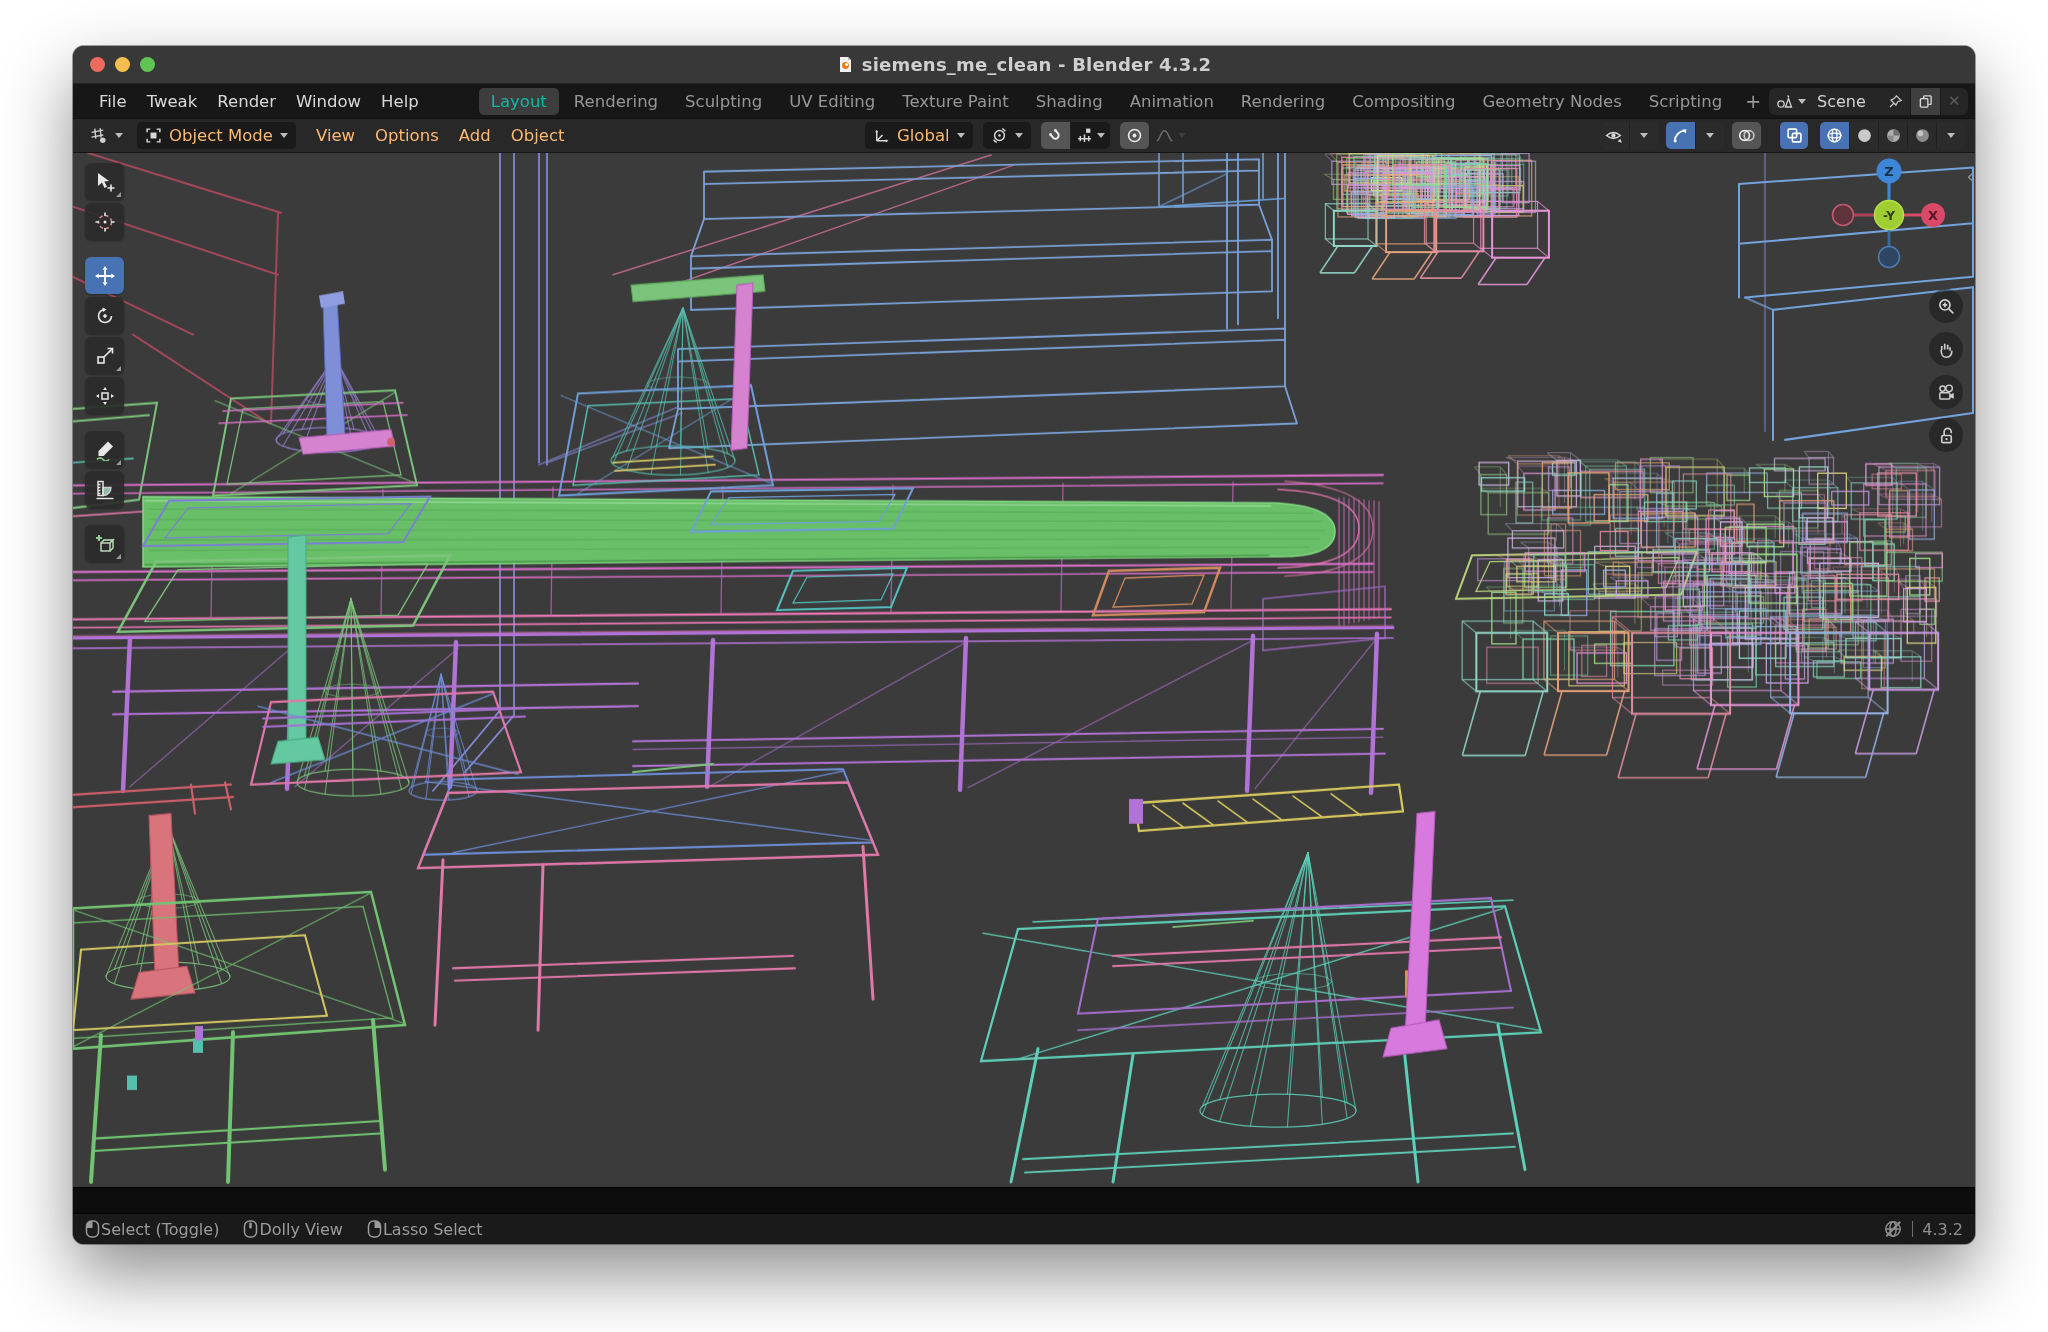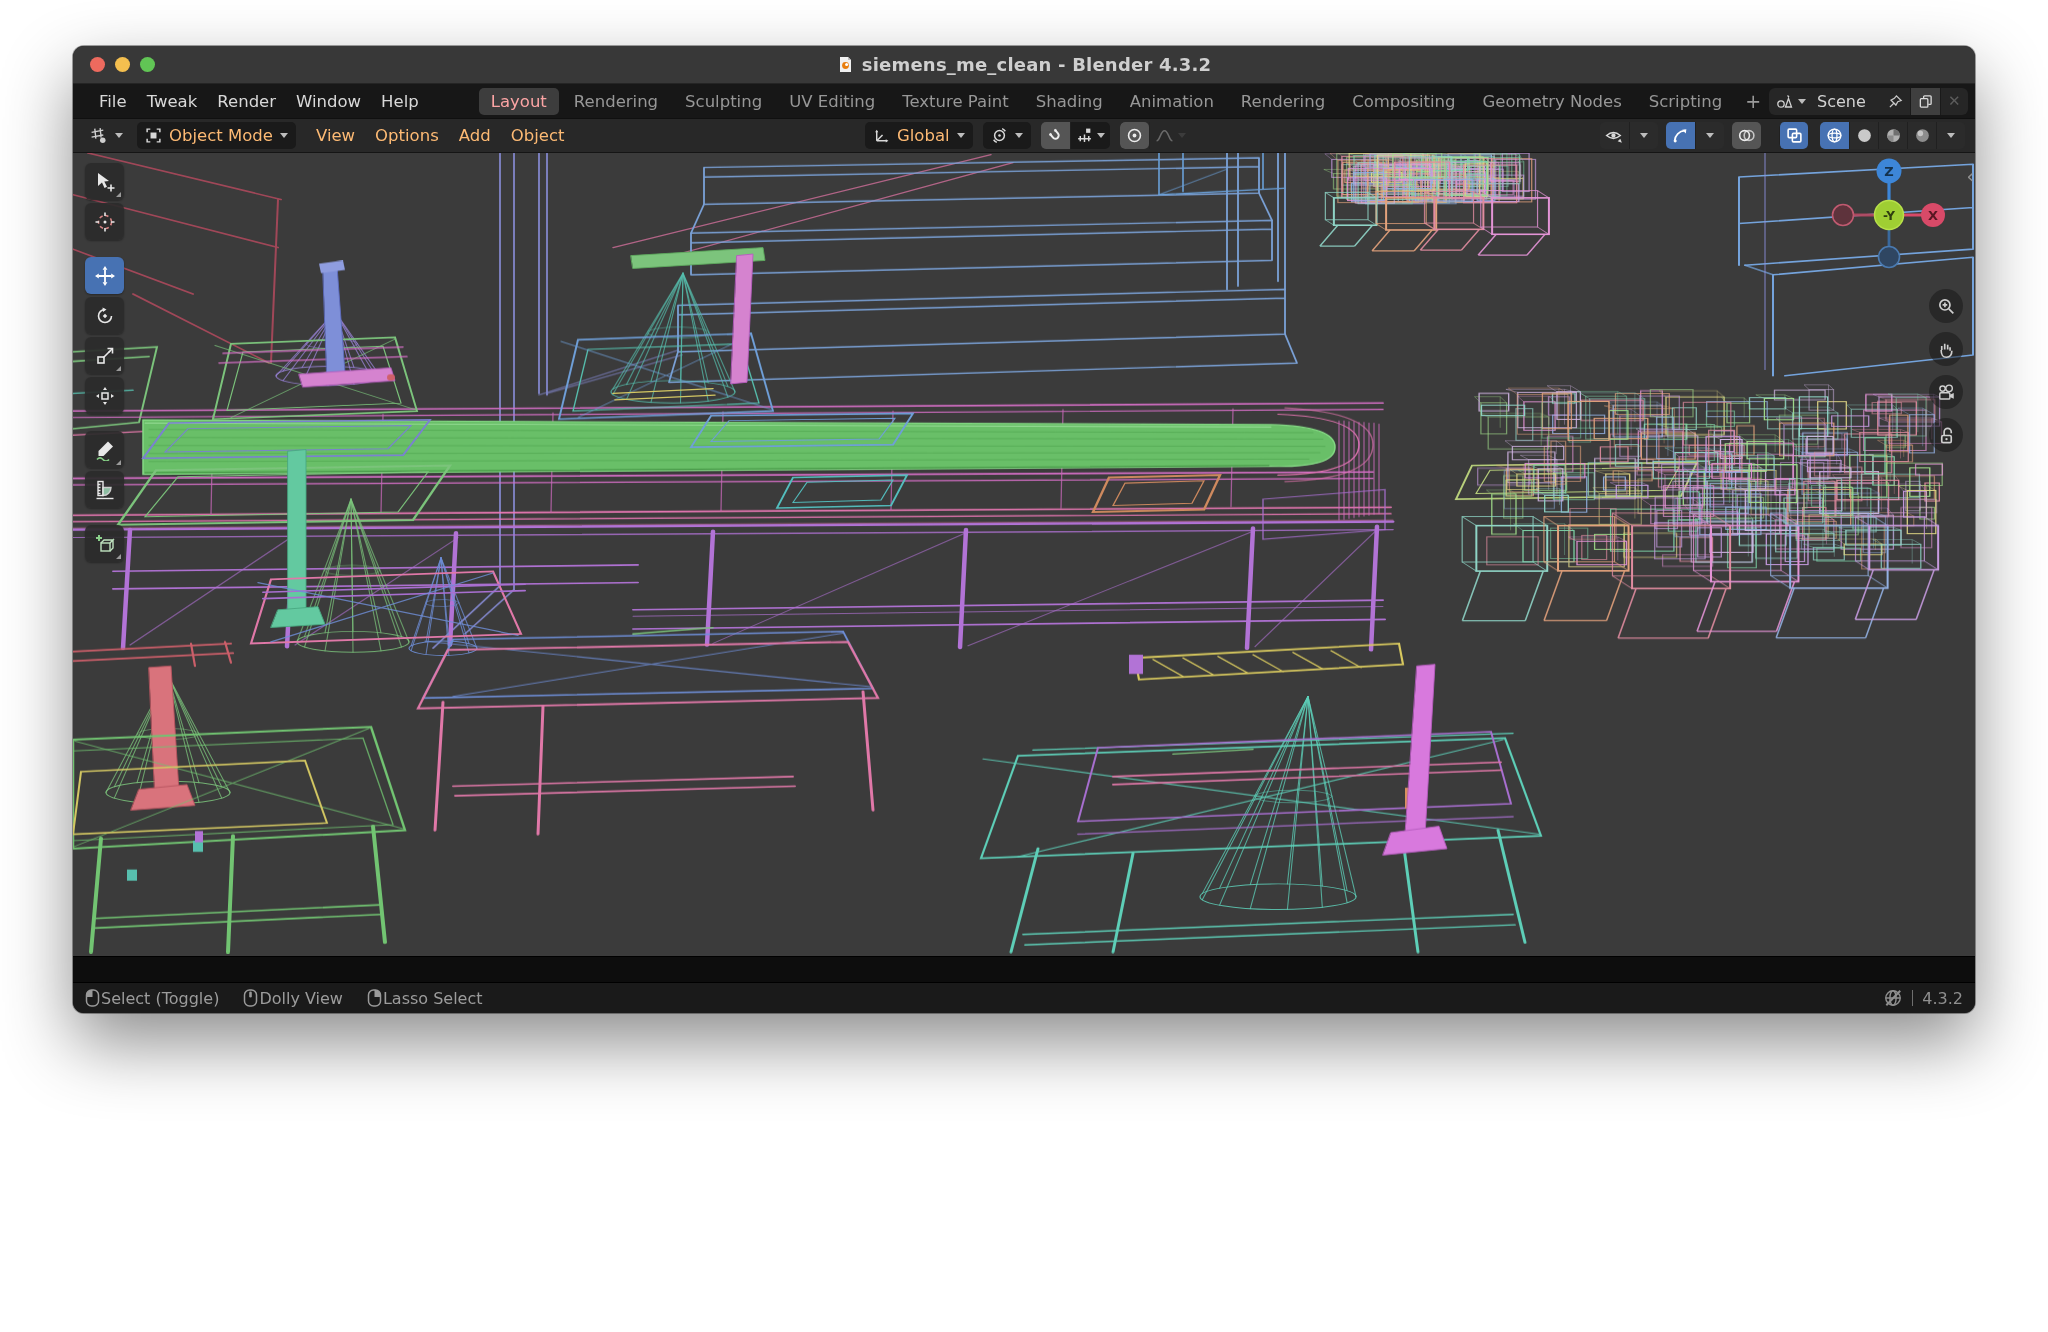--- a/index.html
+++ b/index.html
@@ -1,38 +1,38 @@
 <!DOCTYPE html>
 <html><head>
 <meta charset="utf-8">
 <style>
   *{box-sizing:border-box;margin:0;padding:0;user-select:none}
   html,body{width:2048px;height:1332px;background:#ffffff;overflow:hidden;
     font-family:"DejaVu Sans","Liberation Sans",sans-serif;}
   .stage{position:absolute;inset:0;background:#fff;}
-  .window{position:absolute;left:73px;top:46px;width:1902px;height:967px;
+  .window{position:absolute;left:73px;top:46px;width:1902px;height:1198px;
     background:#1a1a1a;border-radius:11px;overflow:hidden;
     box-shadow:0 30px 70px rgba(0,0,0,.45),0 0 0 1px rgba(0,0,0,.35);
     display:flex;flex-direction:column;}
   
   .titlebar{height:38px;background:#383838;position:relative;flex:0 0 auto;
     border-bottom:1px solid #242424;display:flex;align-items:center;}
   .lights{display:flex;gap:10px;margin-left:17px;}
   .light{width:15px;height:15px;border-radius:50%;}
   .light.red{background:#ed6a5e;}.light.yellow{background:#f4bf4f;}.light.green{background:#61c555;}
   .title-center{position:absolute;left:0;right:0;top:0;bottom:0;display:flex;
     align-items:center;justify-content:center;gap:8px;pointer-events:none;}
   .title-text{color:#cfcfcf;font-size:18px;font-weight:600;letter-spacing:.2px;}
   
   .topbar{height:34px;background:#171717;display:flex;align-items:center;
     padding:16px 10px;flex:0 0 auto;font-size:16.5px;color:#d6d6d6;}
   .menu-item{padding:3px 10px;border-radius:4px;color:#d9d9d9;}
   .tabs{display:flex;align-items:center;gap:3px;margin-left:50px;color:#979797;}
   .tab{padding:4px 12px;border-radius:5px;white-space:nowrap;}
-  .tab.active{background:#3d3d3d;color:#fca5a5;}
+  .tab.active{background:#3d3d3d;color:#14b8a6;}
   .add-tab{color:#9a9a9a;padding:0 8px;font-size:19px;}
   .top-right{margin-left:auto;display:flex;gap:9px;}
   .widget{display:flex;align-items:center;height:27px;background:#262626;
     border-radius:6px;overflow:hidden;font-size:16px;color:#d2d2d2;}
   .widget .seg{display:flex;align-items:center;height:100%;padding:0 7px;gap:5px;}
   .widget .seg.copy{background:#3f3f3f;border-left:1px solid #1a1a1a;}
   .widget .seg.xseg{color:#5c5c5c;border-left:1px solid #1a1a1a;font-size:15px;}
   .widget .txt{padding:0 4px;min-width:68px;}
   
   .vph{height:34px;background:#282828;position:relative;display:flex;align-items:center;

